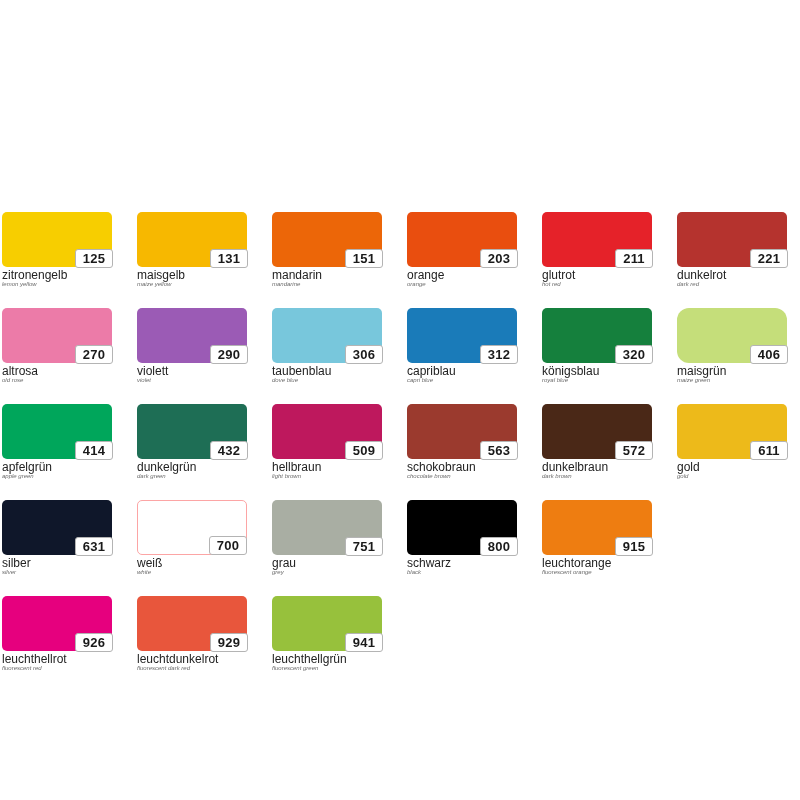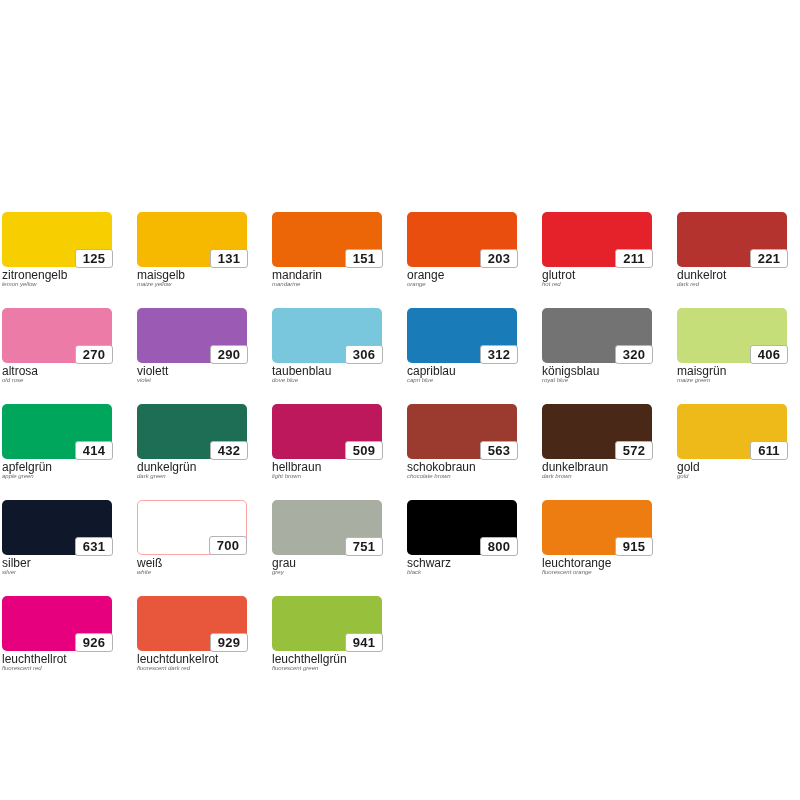--- a/index.html
+++ b/index.html
@@ -155,28 +155,28 @@
           <div class="name-en">dove blue</div>
         </div>
         <div class="cell">
           <div class="swatch" title="capriblau" style="background: rgb(26, 123, 185);">
             <div class="badge">312</div>
           </div>
           <div class="name-de">capriblau</div>
           <div class="name-en">capri blue</div>
         </div>
         <div class="cell">
-          <div class="swatch" title="königsblau" style="background: #737373;">
+          <div class="swatch" title="königsblau" style="background: #15803d;">
             <div class="badge">320</div>
           </div>
           <div class="name-de">königsblau</div>
           <div class="name-en">royal blue</div>
         </div>
         <div class="cell">
-          <div class="swatch" title="maisgrün" style="background: rgb(197, 222, 122);">
+          <div class="swatch" title="maisgrün" style="background: rgb(197, 222, 122); border-radius: 12px;">
             <div class="badge">406</div>
           </div>
           <div class="name-de">maisgrün</div>
           <div class="name-en">maize green</div>
         </div>
       </div>
       <div class="row">
         <div class="cell">
           <div class="swatch" title="apfelgrün" style="background: rgb(0, 166, 91);">
             <div class="badge">414</div>

